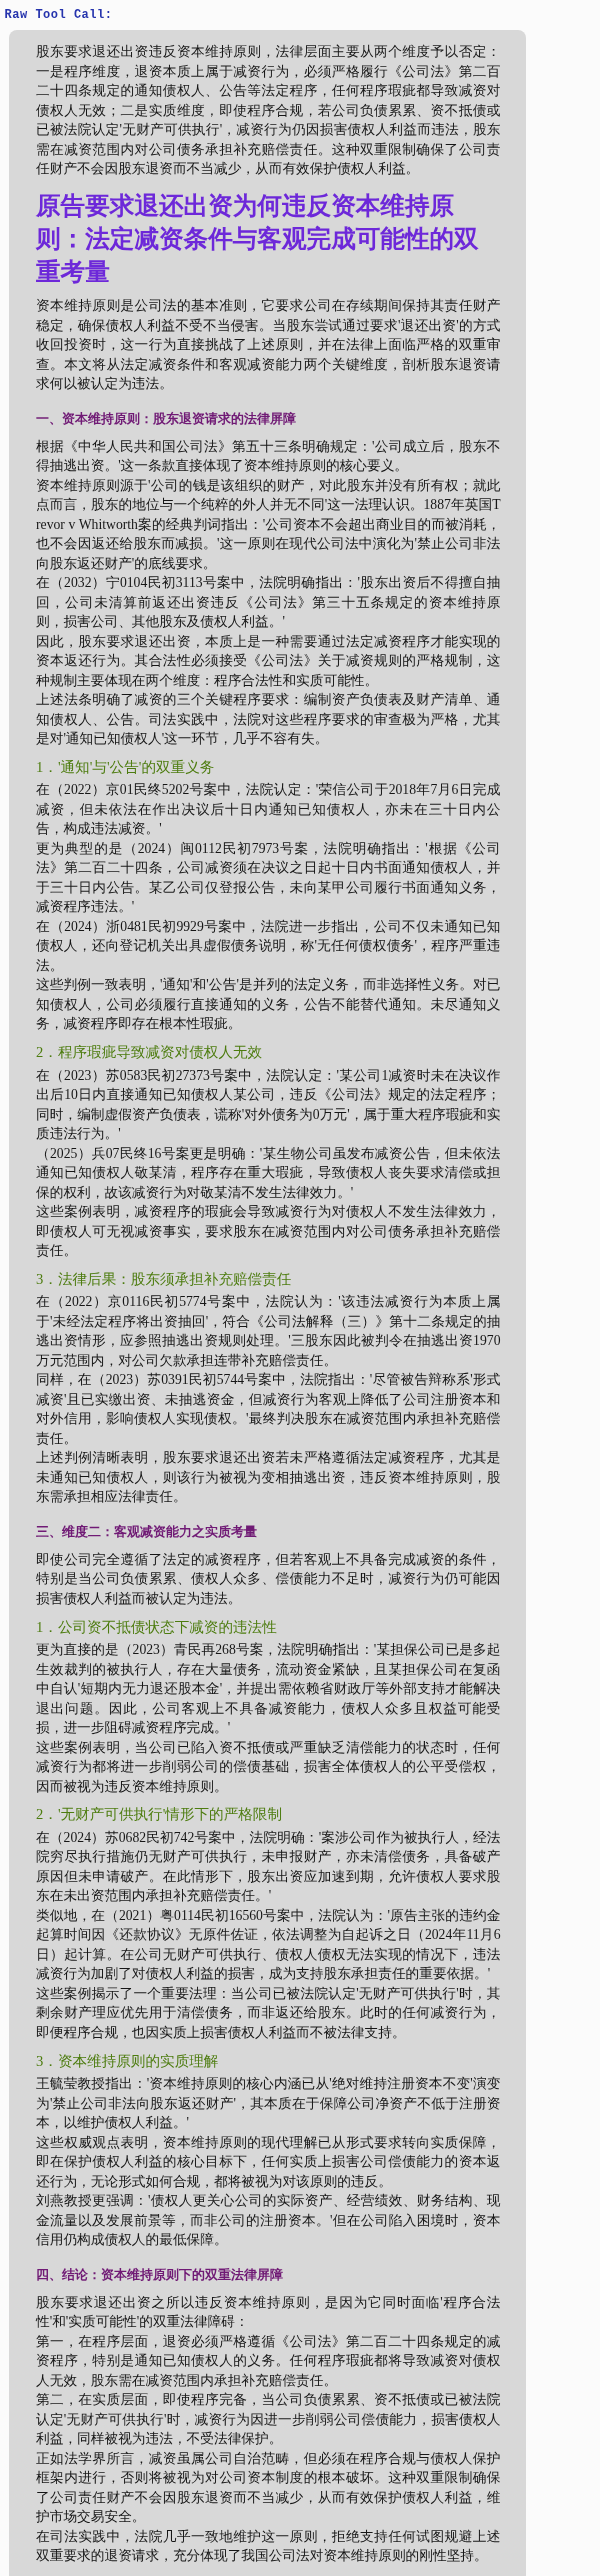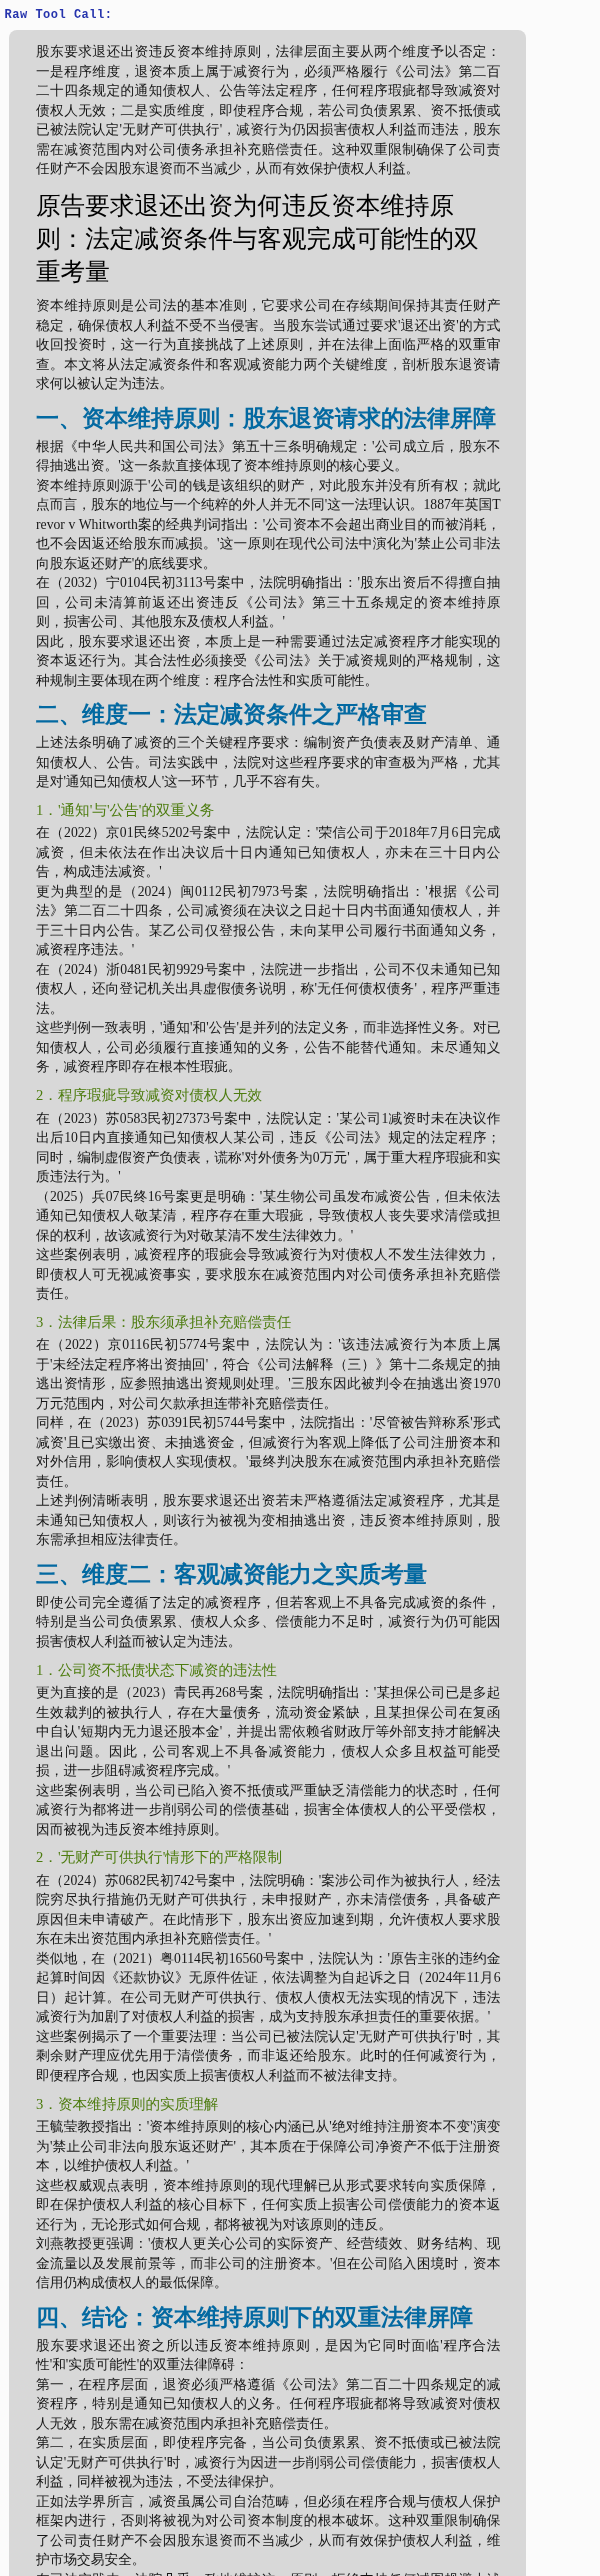--- a/index.html
+++ b/index.html
@@ -31,30 +31,30 @@
   .tool-box p {
     margin: 0;
     font-size: 13.7px;
     line-height: 19.5px;
     text-align: justify;
     word-break: break-all;
   }
   .tool-box h1 {
     font-size: 24.6px;
     line-height: 33px;
-    font-weight: normal;
+    font-weight: bold;
     margin: 10px 0 8.2px 0;
-    color: #000000;
+    color: #6d28d9;
   }
   .tool-box h2 {
-    font-size: 23px;
+    font-size: 13px;
     line-height: 25.5px;
     font-weight: bold;
     margin: 12px 0 5.5px 0;
-    color: #0369a1;
+    color: #701a75;
   }
   .tool-box h3 {
     font-size: 14.6px;
     line-height: 20px;
     font-weight: normal;
     margin: 8.2px 0 3.6px 0;
     color: #4d7c0f;
   }
 </style>
 </head>
@@ -71,21 +71,20 @@
     <h1>原告要求退还出资为何违反资本维持原则：法定减资条件与客观完成可能性的双重考量</h1>
 
     <p>资本维持原则是公司法的基本准则，它要求公司在存续期间保持其责任财产稳定，确保债权人利益不受不当侵害。当股东尝试通过要求'退还出资'的方式收回投资时，这一行为直接挑战了上述原则，并在法律上面临严格的双重审查。本文将从法定减资条件和客观减资能力两个关键维度，剖析股东退资请求何以被认定为违法。</p>
 
     <div id="article-body">
         <h2>一、资本维持原则：股东退资请求的法律屏障</h2>
         <p>根据《中华人民共和国公司法》第五十三条明确规定：'公司成立后，股东不得抽逃出资。'这一条款直接体现了资本维持原则的核心要义。</p>
         <p>资本维持原则源于'公司的钱是该组织的财产，对此股东并没有所有权；就此点而言，股东的地位与一个纯粹的外人并无不同'这一法理认识。1887年英国Trevor v Whitworth案的经典判词指出：'公司资本不会超出商业目的而被消耗，也不会因返还给股东而减损。'这一原则在现代公司法中演化为'禁止公司非法向股东返还财产'的底线要求。</p>
         <p>在（2032）宁0104民初3113号案中，法院明确指出：'股东出资后不得擅自抽回，公司未清算前返还出资违反《公司法》第三十五条规定的资本维持原则，损害公司、其他股东及债权人利益。'</p>
         <p>因此，股东要求退还出资，本质上是一种需要通过法定减资程序才能实现的资本返还行为。其合法性必须接受《公司法》关于减资规则的严格规制，这种规制主要体现在两个维度：程序合法性和实质可能性。</p>
-        <h2>二、维度一：法定减资条件之严格审查</h2>
         <p>上述法条明确了减资的三个关键程序要求：编制资产负债表及财产清单、通知债权人、公告。司法实践中，法院对这些程序要求的审查极为严格，尤其是对'通知已知债权人'这一环节，几乎不容有失。</p>
         <h3>1．'通知'与'公告'的双重义务</h3>
         <p>在（2022）京01民终5202号案中，法院认定：'荣信公司于2018年7月6日完成减资，但未依法在作出决议后十日内通知已知债权人，亦未在三十日内公告，构成违法减资。'</p>
         <p>更为典型的是（2024）闽0112民初7973号案，法院明确指出：'根据《公司法》第二百二十四条，公司减资须在决议之日起十日内书面通知债权人，并于三十日内公告。某乙公司仅登报公告，未向某甲公司履行书面通知义务，减资程序违法。'</p>
         <p>在（2024）浙0481民初9929号案中，法院进一步指出，公司不仅未通知已知债权人，还向登记机关出具虚假债务说明，称'无任何债权债务'，程序严重违法。</p>
         <p>这些判例一致表明，'通知'和'公告'是并列的法定义务，而非选择性义务。对已知债权人，公司必须履行直接通知的义务，公告不能替代通知。未尽通知义务，减资程序即存在根本性瑕疵。</p>
         <h3>2．程序瑕疵导致减资对债权人无效</h3>
         <p>在（2023）苏0583民初27373号案中，法院认定：'某公司1减资时未在决议作出后10日内直接通知已知债权人某公司，违反《公司法》规定的法定程序；同时，编制虚假资产负债表，谎称'对外债务为0万元'，属于重大程序瑕疵和实质违法行为。'</p>
         <p>（2025）兵07民终16号案更是明确：'某生物公司虽发布减资公告，但未依法通知已知债权人敬某清，程序存在重大瑕疵，导致债权人丧失要求清偿或担保的权利，故该减资行为对敬某清不发生法律效力。'</p>
         <p>这些案例表明，减资程序的瑕疵会导致减资行为对债权人不发生法律效力，即债权人可无视减资事实，要求股东在减资范围内对公司债务承担补充赔偿责任。</p>

